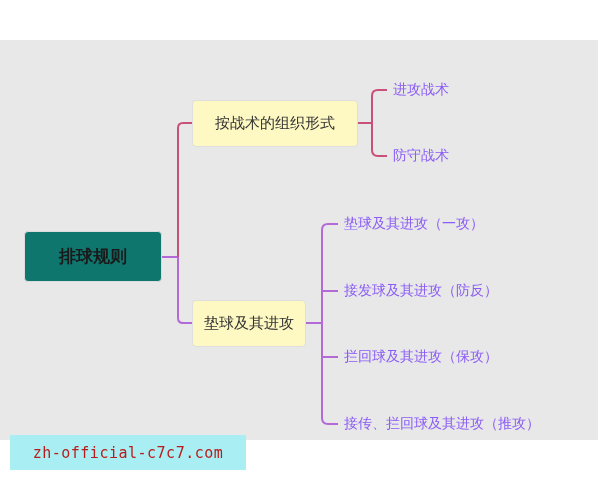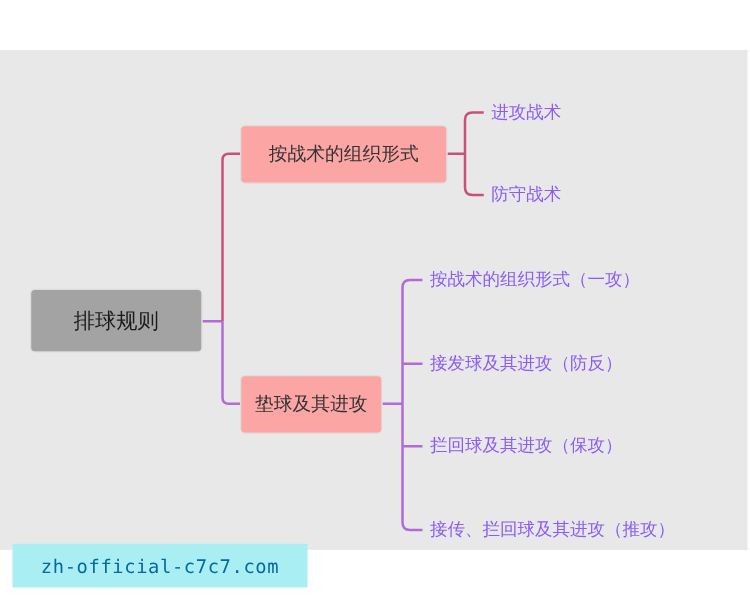--- a/index.html
+++ b/index.html
@@ -13,34 +13,34 @@
       background: #e8e8e8;
     }
     .lines { position: absolute; left: 0; top: 0; width: 600px; height: 480px; }
     .node {
       position: absolute; box-sizing: border-box;
       display: flex; align-items: center; justify-content: center;
       color: #333; white-space: nowrap;
     }
     .root {
       left: 24px; top: 231px; width: 138px; height: 51px;
-      border: 1px solid #dcdcdc; border-radius: 4px; background: #a3a3a3;
-      font-weight: normal; font-size: 17px; color: #1a1a1a;
+      border: 1px solid #dcdcdc; border-radius: 4px; background: #0f766e;
+      font-weight: bold; font-size: 17px; color: #1a1a1a;
     }
     .l1 {
-      border: 1px solid #dedede; border-radius: 4px; background: #fca5a5;
+      border: 1px solid #dedede; border-radius: 4px; background: #fef9c3;
       font-size: 15px; color: #333;
     }
     .l1-a { left: 192px; top: 100px; width: 166px; height: 47px; }
     .l1-b { left: 192px; top: 300px; width: 114px; height: 47px; }
     .leaf { font-size: 14px; color: #8b5cf6; justify-content: flex-start; height: 20px; }
     .watermark {
       position: absolute; left: 10px; top: 435px; width: 236px; height: 35px;
       background: #a8eef2; display: flex; align-items: center; justify-content: center;
-      color: #0369a1; font-size: 15px; letter-spacing: 0.5px;
+      color: #b91c1c; font-size: 15px; letter-spacing: 0.5px;
       font-family: "DejaVu Sans Mono", "Liberation Mono", monospace;
     }
   </style>
 </head>
 <body>
 
 <div class="canvas"></div>
 
 <svg class="lines" viewBox="0 0 600 480">
 
@@ -71,21 +71,21 @@
 </div>
 
 <div class="node leaf" style="left:393px; top:80px;">
   <span>进攻战术</span>
 </div>
 <div class="node leaf" style="left:393px; top:146px;justify-content:flex-end;">
   <span>防守战术</span>
 </div>
 
 <div class="node leaf" style="left:344px; top:214px;">
-  <span>按战术的组织形式（一攻）</span>
+  <span>垫球及其进攻（一攻）</span>
 </div>
 <div class="node leaf" style="left:344px; top:281px;">
   <span>接发球及其进攻（防反）</span>
 </div>
 <div class="node leaf" style="left:344px; top:347px;text-align:right;">
   <span>拦回球及其进攻（保攻）</span>
 </div>
 <div class="node leaf" style="left:344px; top:414px;">
   <span>接传、拦回球及其进攻（推攻）</span>
 </div>

